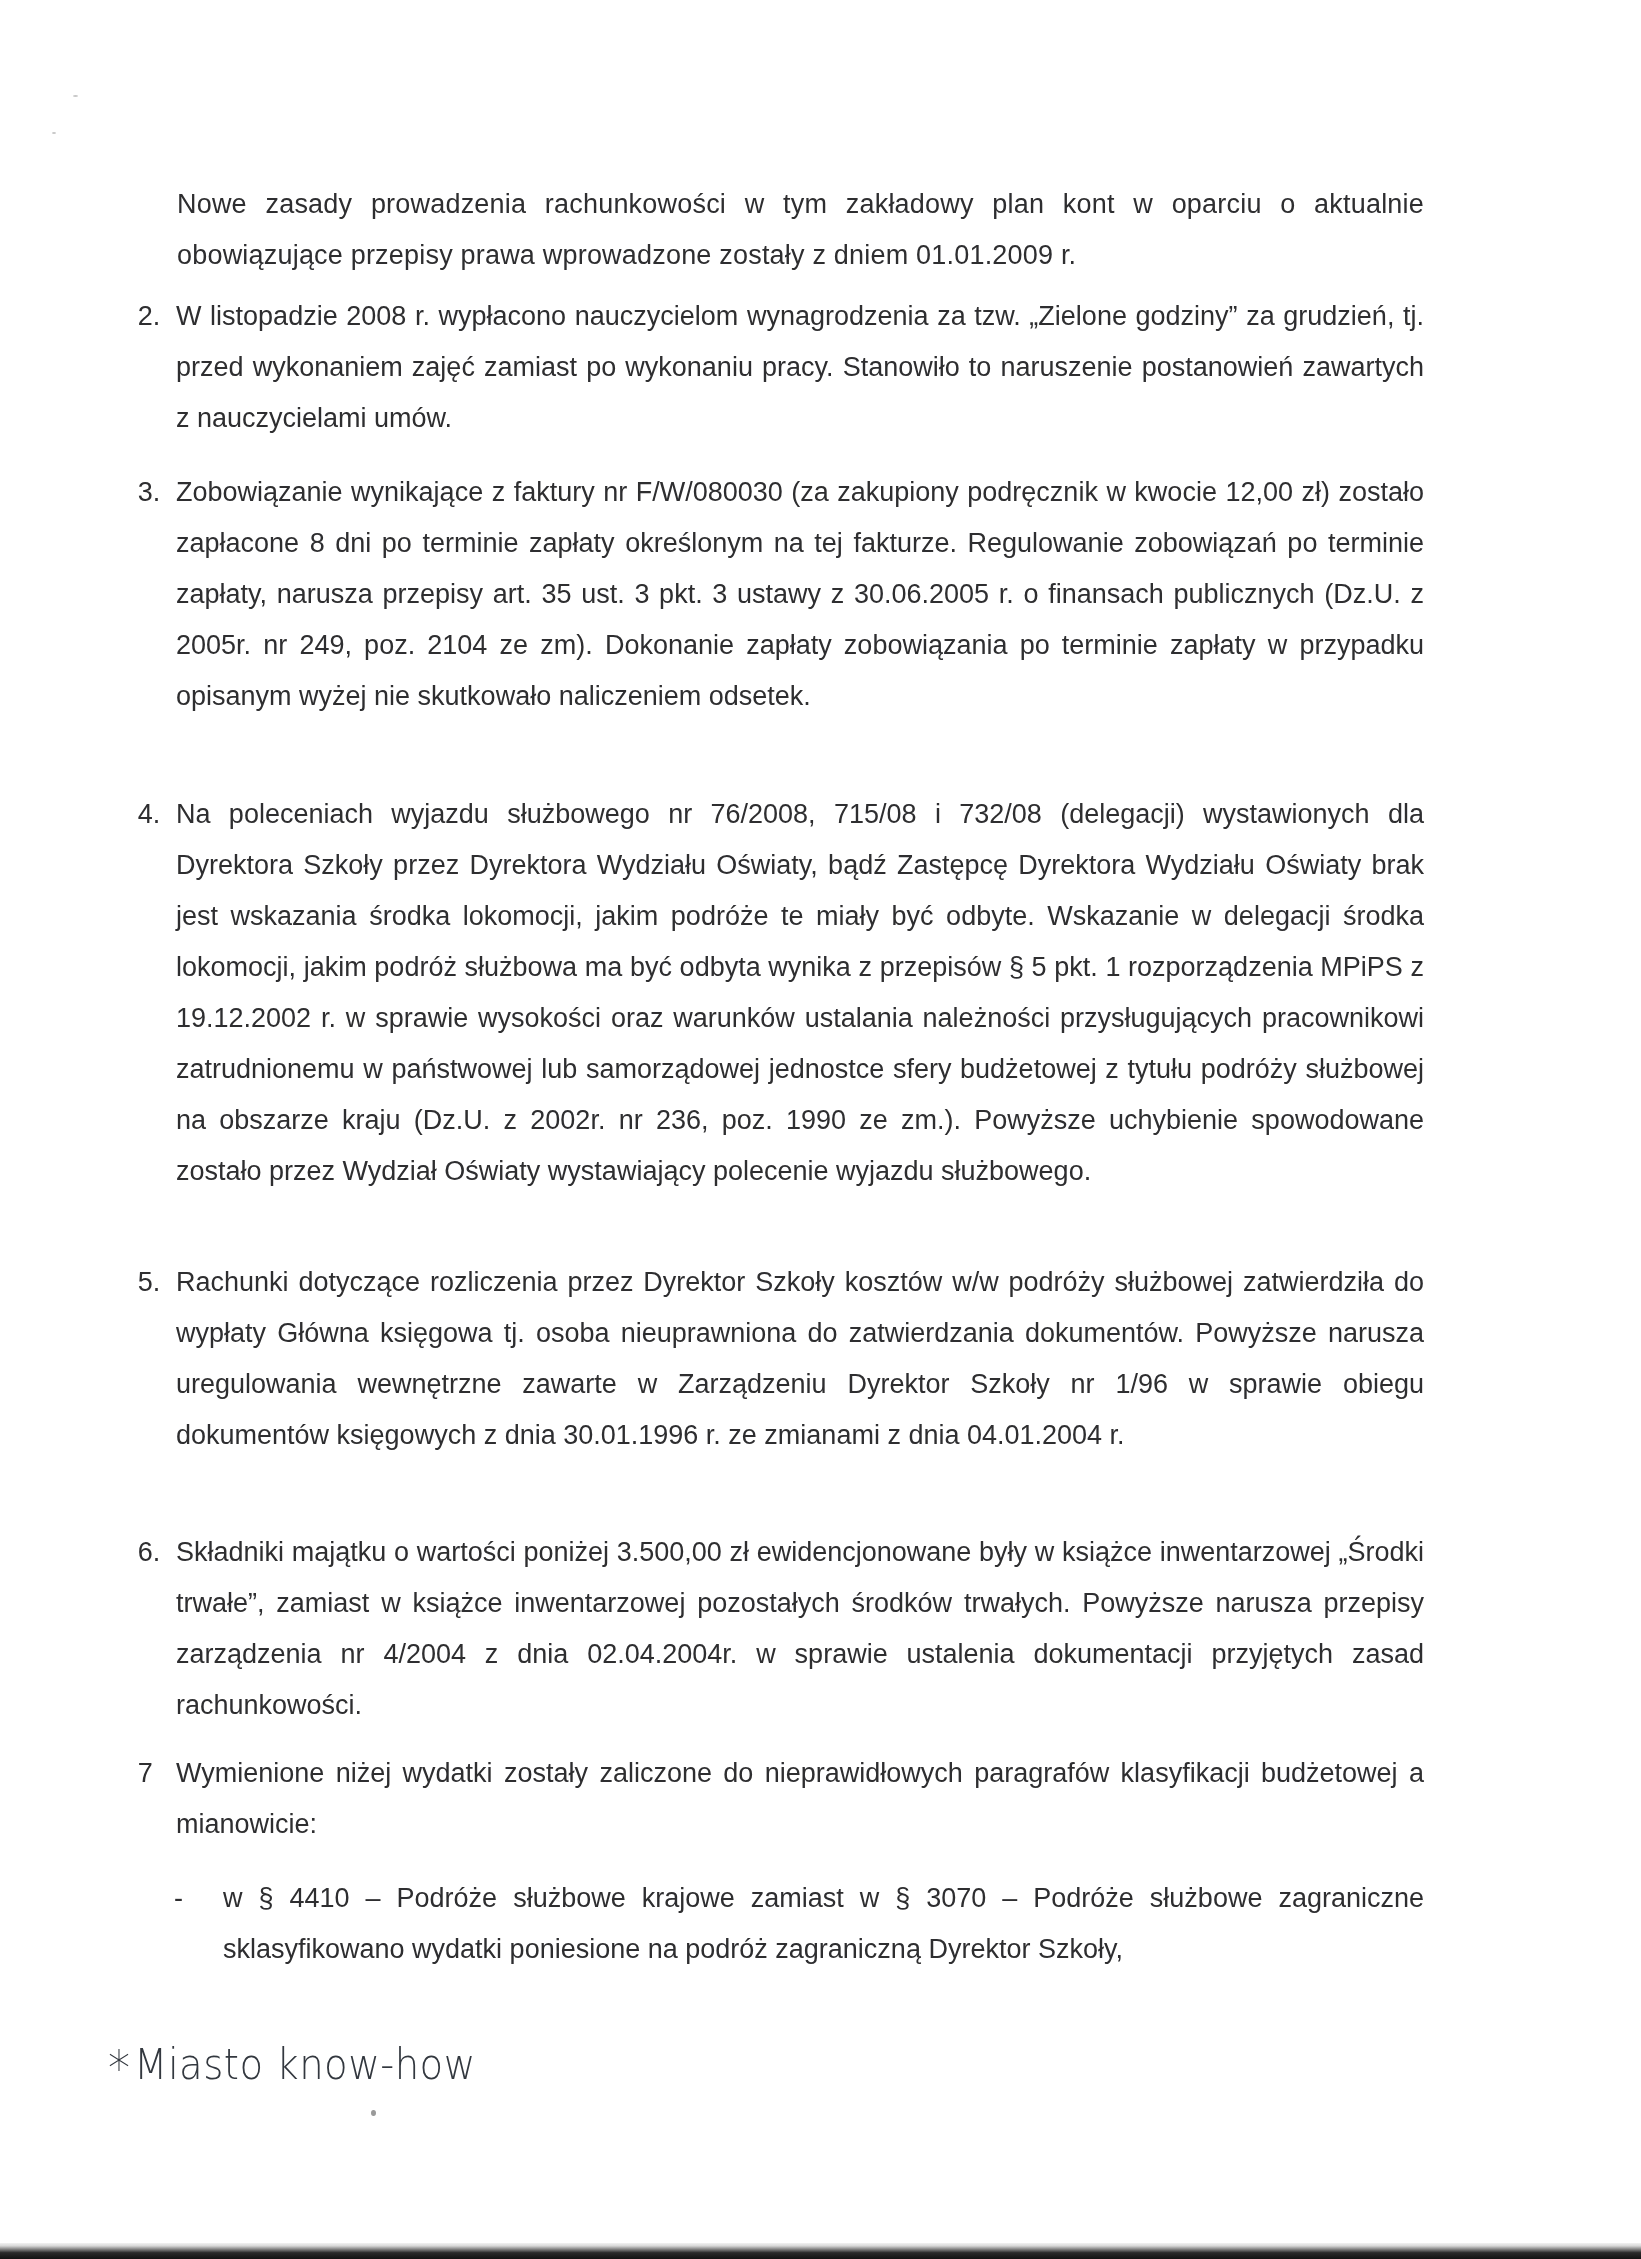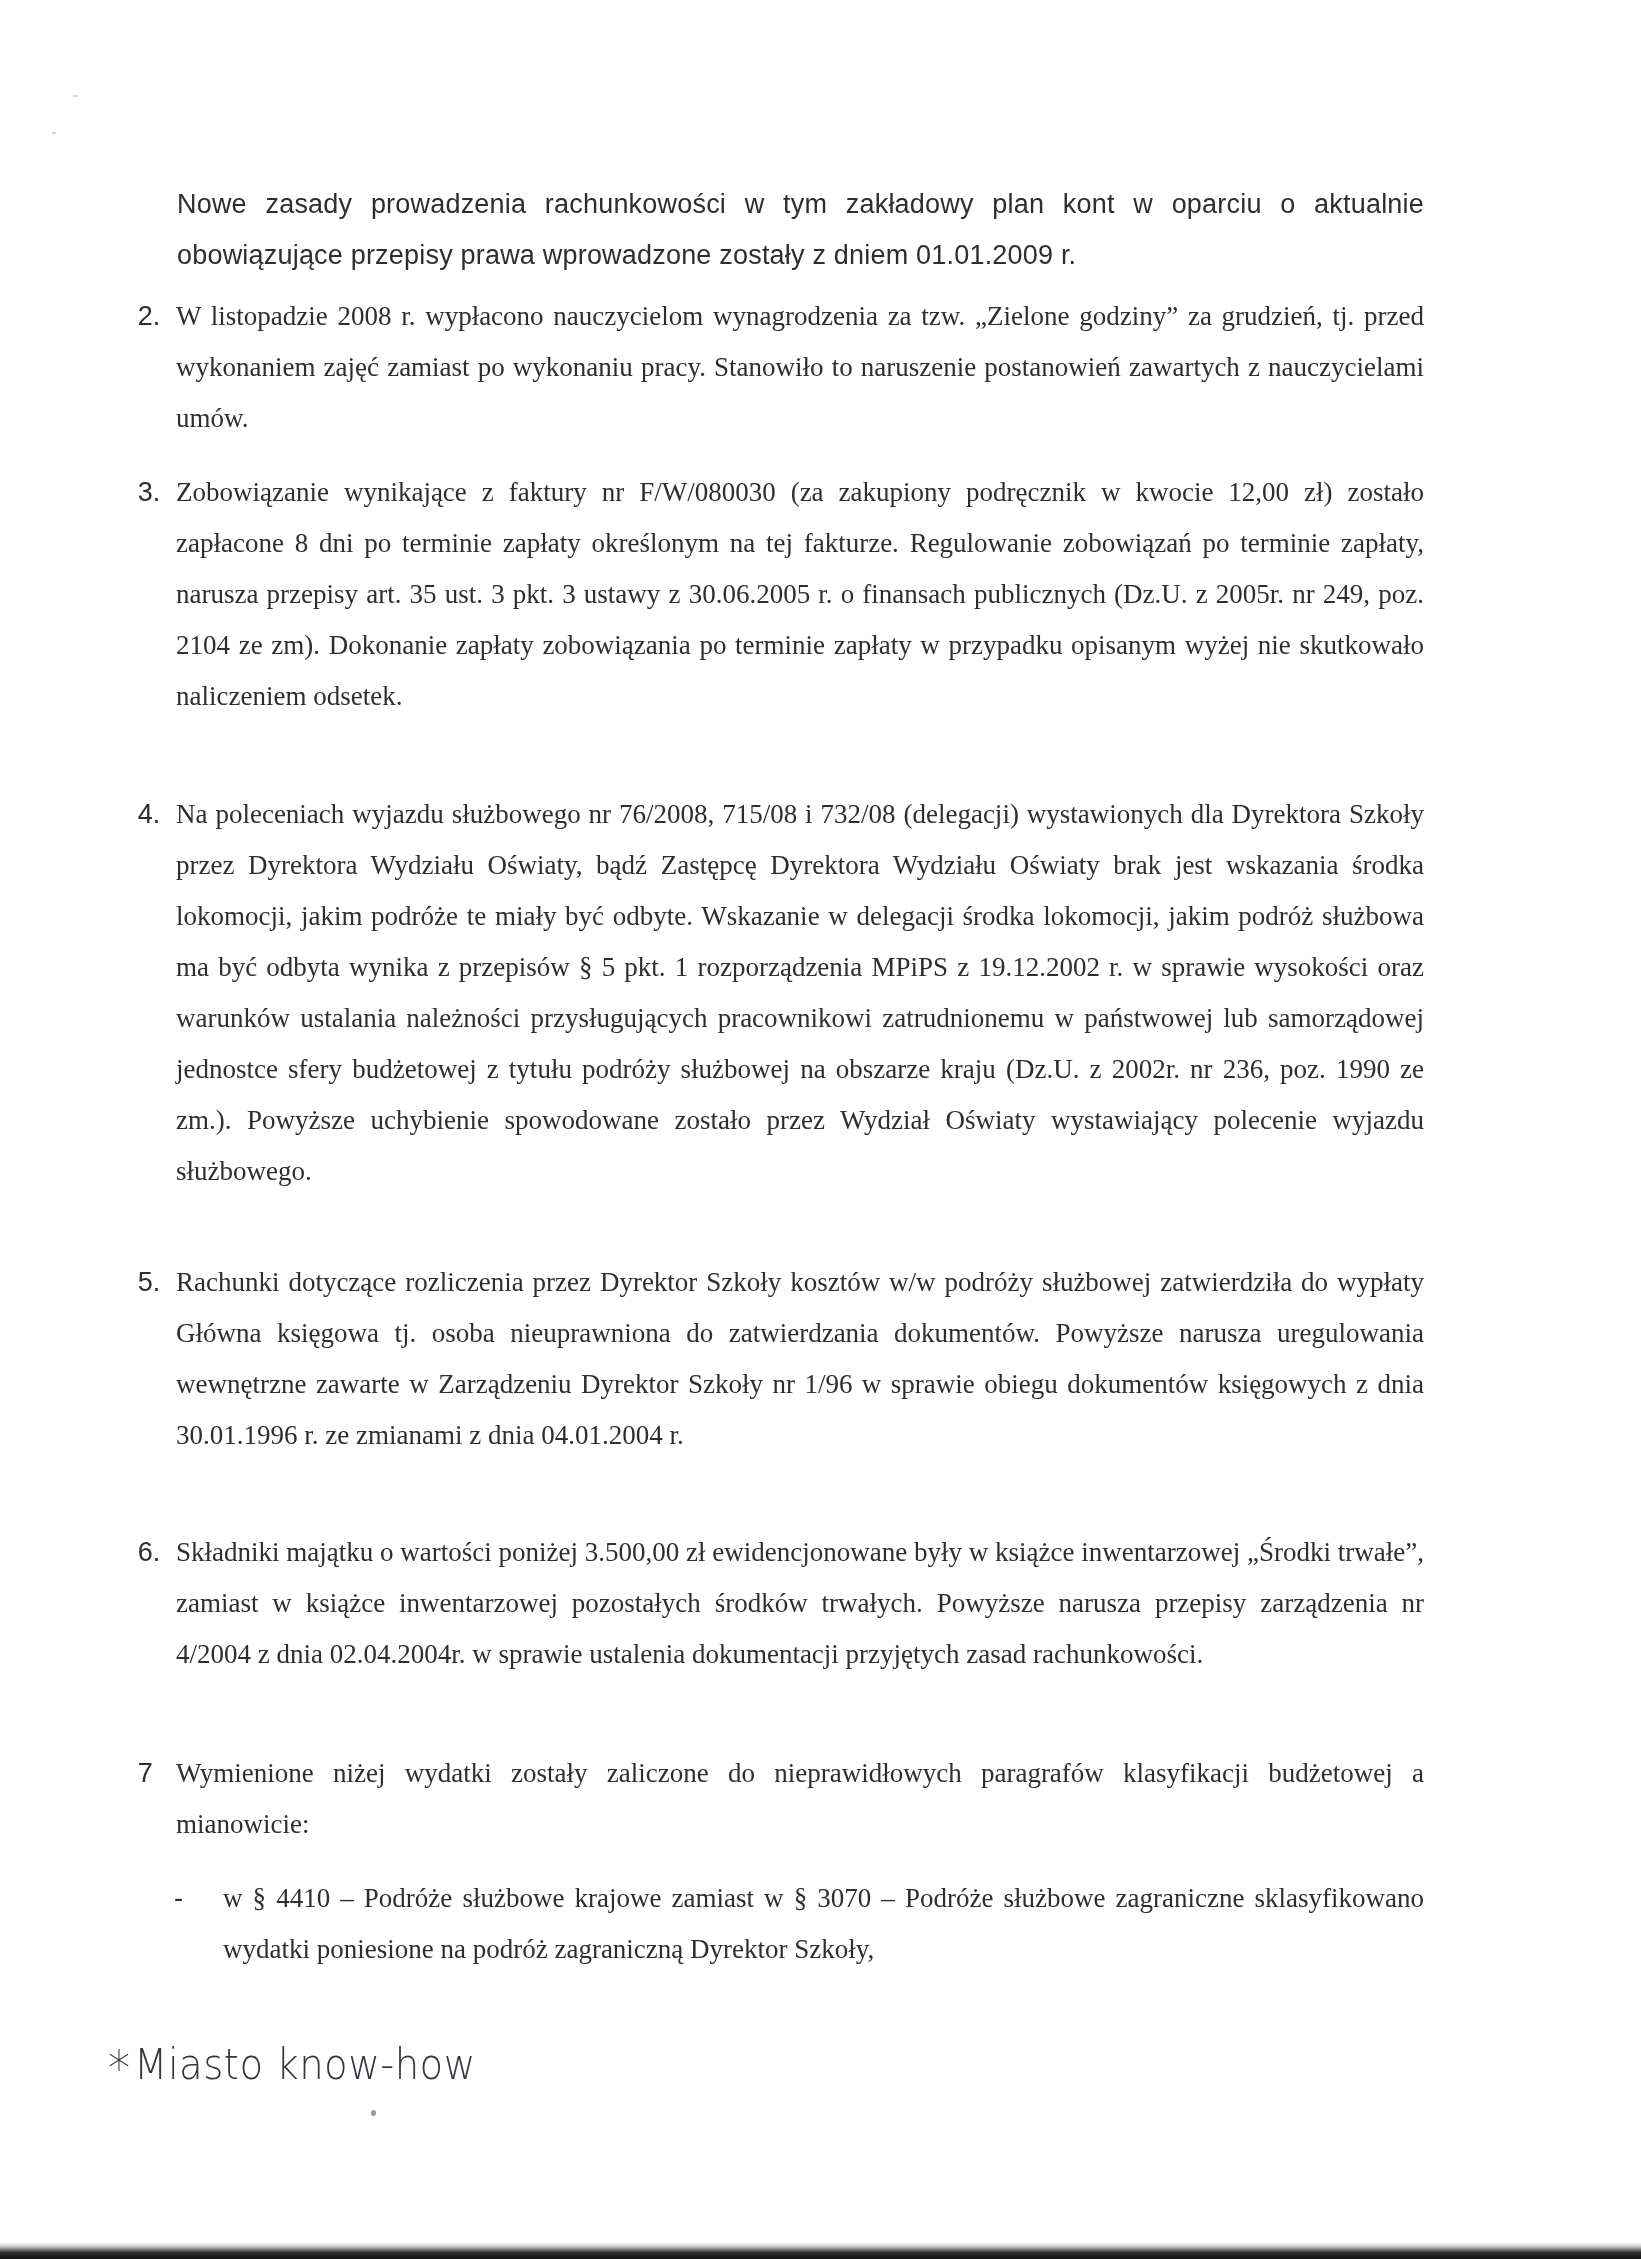--- a/index.html
+++ b/index.html
@@ -16,21 +16,21 @@
     letter-spacing: 0.2px;
   }
   .item {
     position: absolute; left: 133px; width: 1291px;
     font-size: 27px; line-height: 51px;
   }
   .item .num {
     position: absolute; left: 4.8px; top: 0; width: 39px;
   }
   .item .txt {
-    display: block; margin-left: 43px; text-align: justify; font-family: Liberation Serif, serif;
+    display: block; margin-left: 43px; text-align: justify;
   }
   .item.bullet .num { left: 41px; }
   .item.bullet .txt { margin-left: 90px; }
   .footer-brand {
     position: absolute; left: 108px; top: 2040px;
     font-size: 42px; font-weight: 300; color: #33383f; letter-spacing: 0.5px;
     font-family: "DejaVu Sans", sans-serif;
     transform: scaleX(0.92); transform-origin: left center;
   }
   .footer-brand .star { font-size: 48px; margin-right: 3.9px; vertical-align: -5.8px; }

